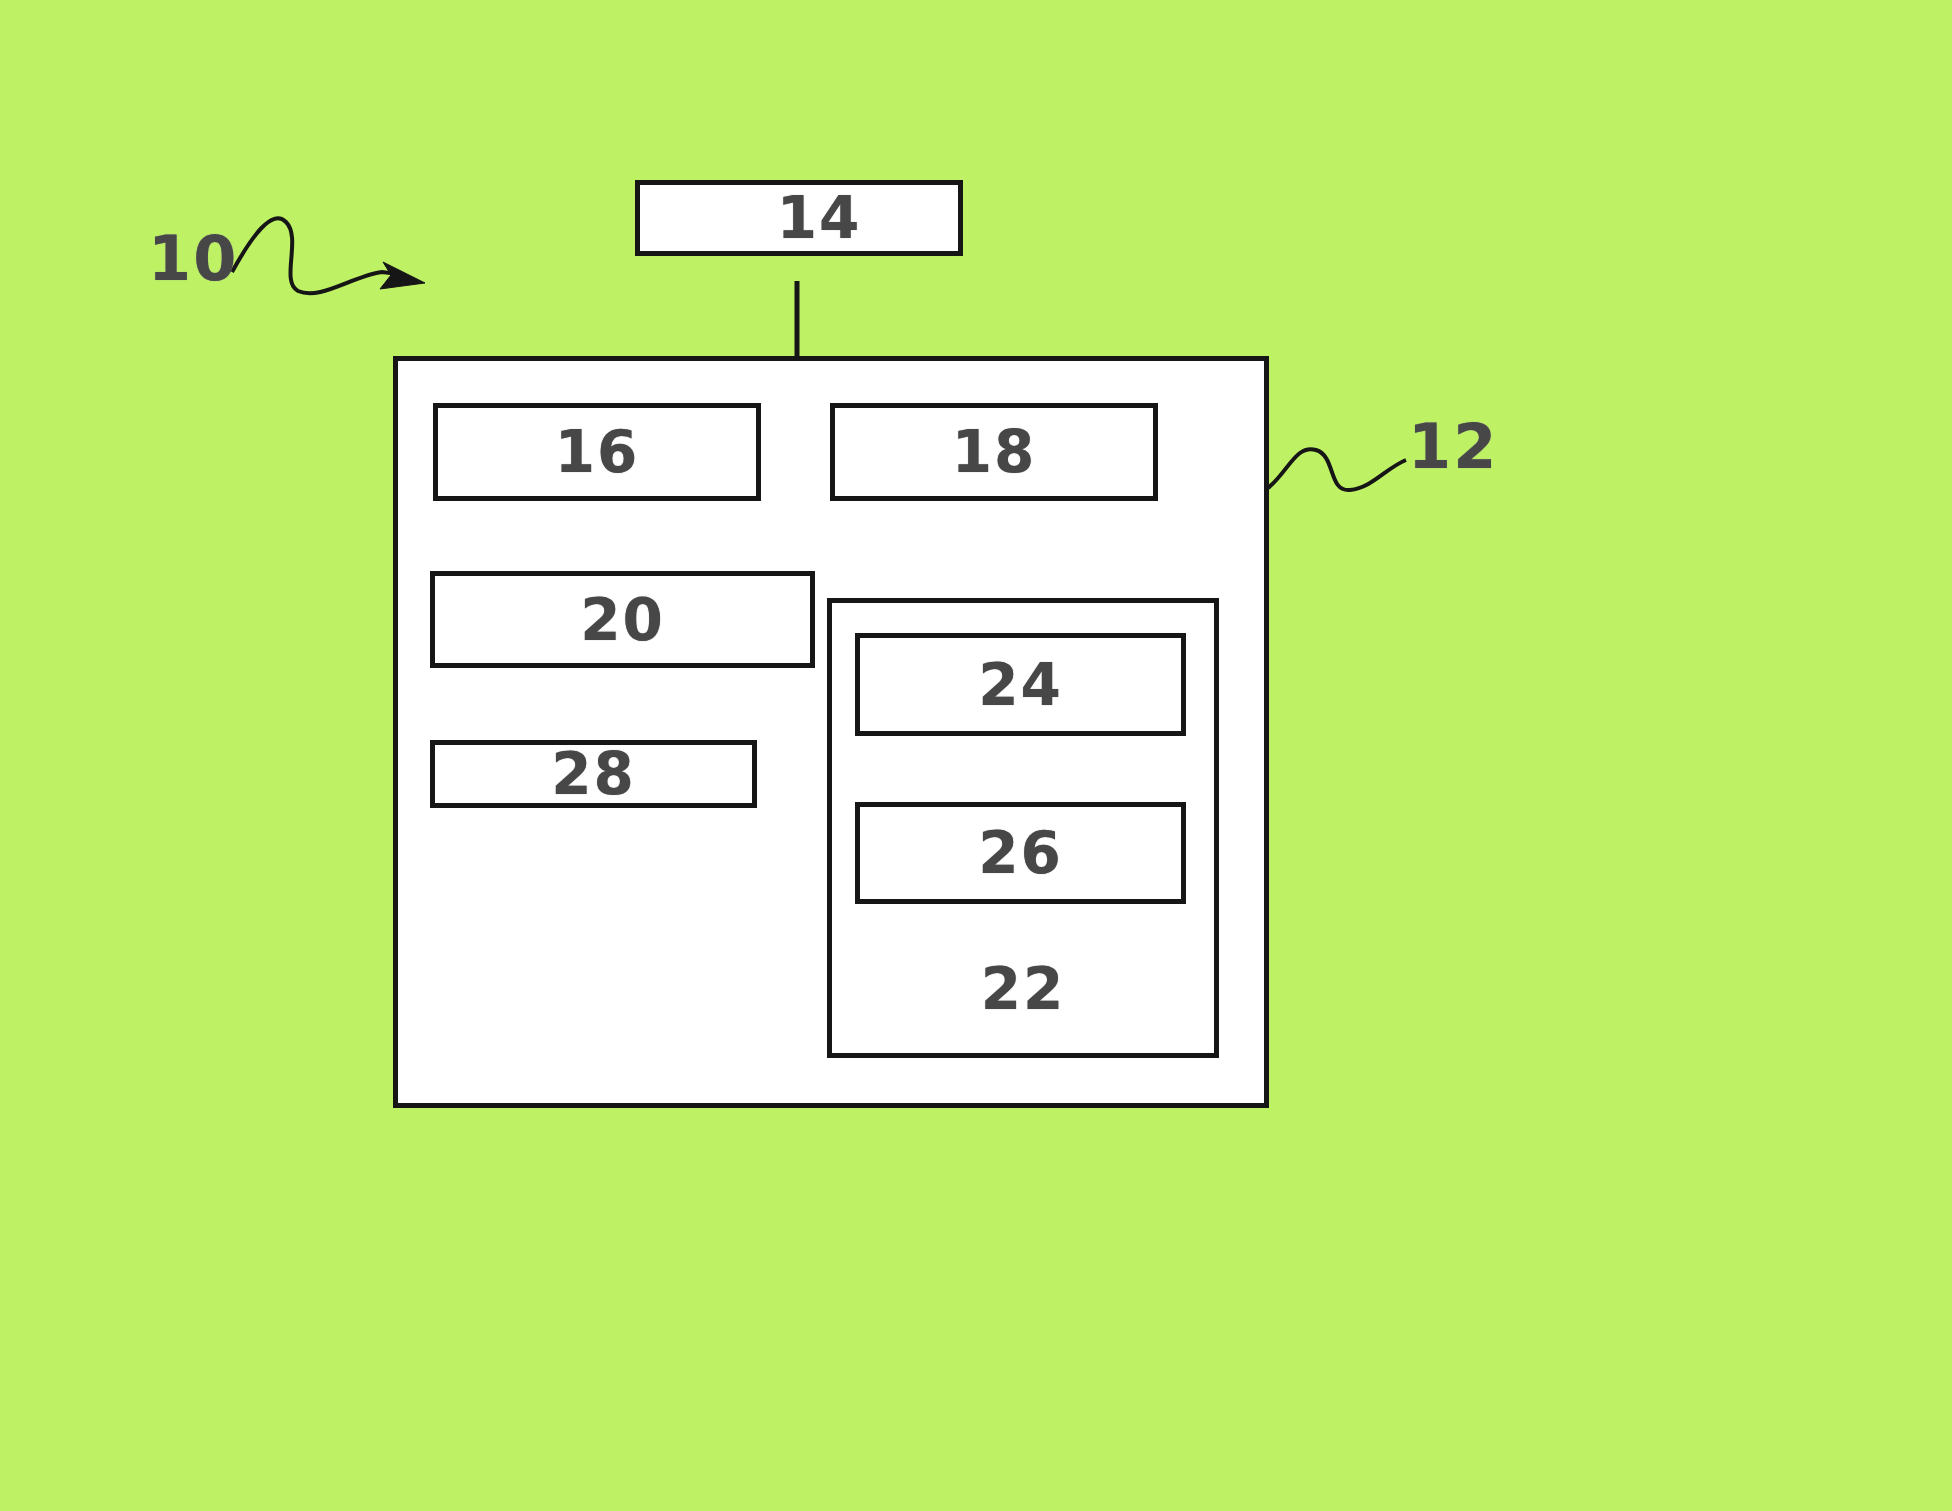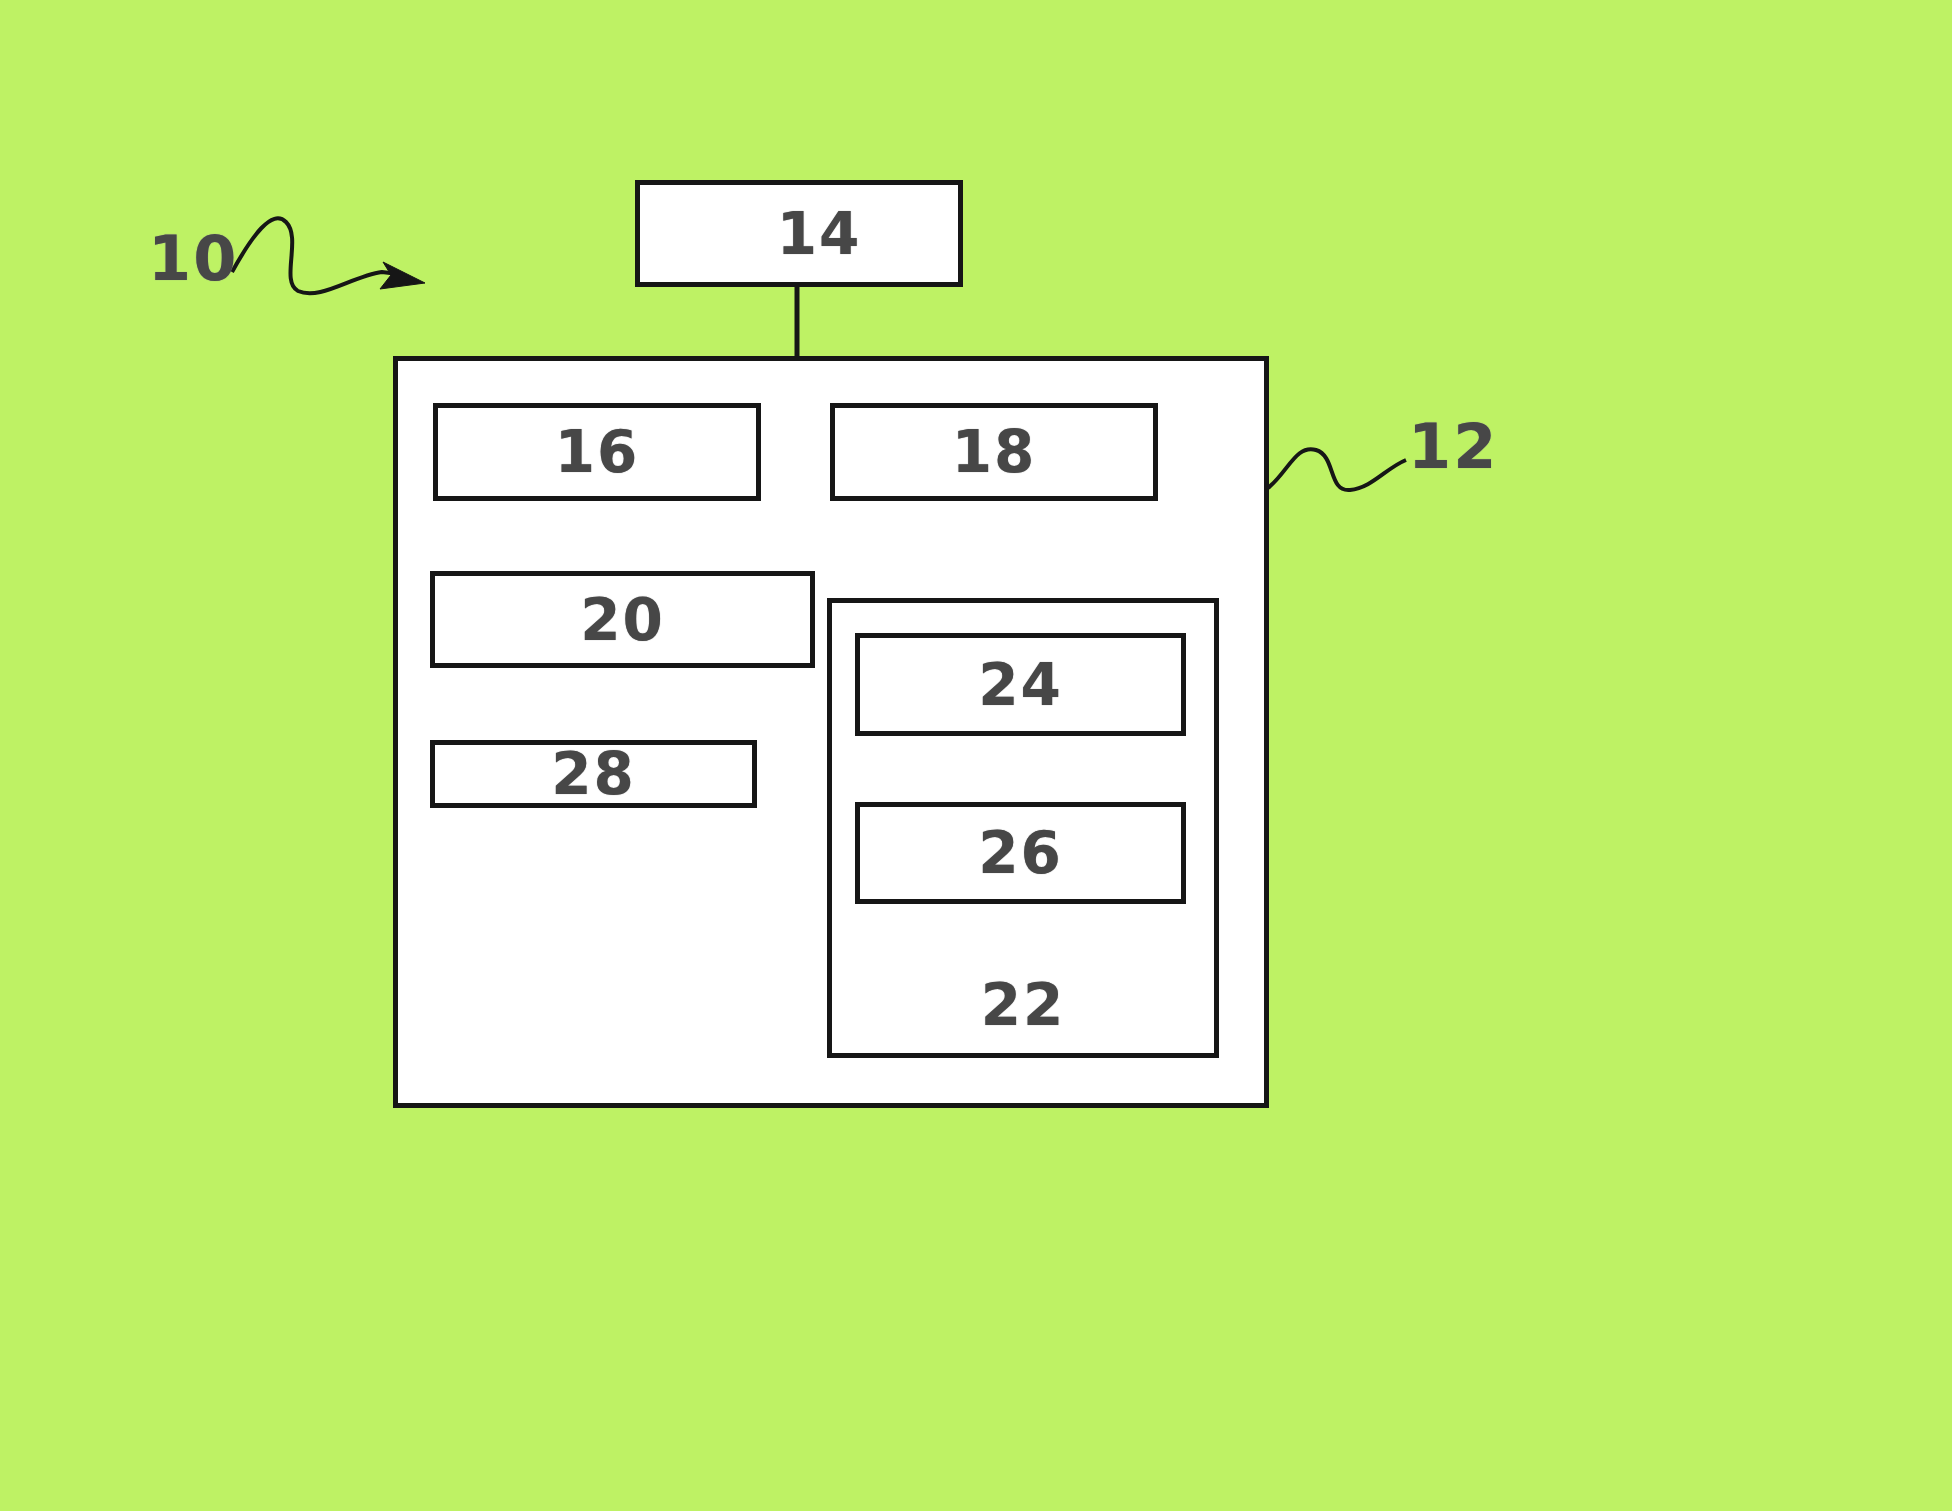--- a/index.html
+++ b/index.html
@@ -78,21 +78,21 @@
     <path d="M 232 272 C 252 236, 272 208, 286 222 C 302 238, 280 282, 298 291 C 320 301, 352 276, 382 272 L 398 274" stroke-width="4"></path>
     <polygon class="arrowhead" points="425,283 383,262 391,275 380,289"></polygon>
 
     <path d="M 1268 488 C 1288 472, 1296 444, 1316 450 C 1336 456, 1328 492, 1350 490 C 1372 488, 1386 468, 1406 460" stroke-width="4"></path>
   </svg>
 
   <div class="free-label" style="left:148px; top:222px; font-size:62px;">10</div>
 
   <div class="free-label" style="left:1408px; top:410px; font-size:62px;">12</div>
 
-  <div class="box" style="left:635px; top:180px; width:328px; height:107px;padding-left:40px;">
+  <div class="box" style="left:635px; top:180px; width:328px; height:76px;padding-left:40px;">
     <span class="box-label">14</span>
   </div>
 
   <div class="box container-box" style="left:393px; top:356px; width:876px; height:752px;"></div>
 
   <div class="box" style="left:433px; top:403px; width:328px; height:98px;">
     <span class="box-label">16</span>
   </div>
 
   <div class="box" style="left:830px; top:403px; width:328px; height:98px;">
@@ -102,21 +102,21 @@
   <div class="box" style="left:430px; top:571px; width:385px; height:97px;">
     <span class="box-label">20</span>
   </div>
 
   <div class="box" style="left:430px; top:740px; width:327px; height:68px;">
     <span class="box-label">28</span>
   </div>
 
 
   <div class="box container-box" style="left:827px; top:598px; width:392px; height:460px;">
-    <span class="inner-label" style="top:352px;margin-top:16px;">22</span>
+    <span class="inner-label" style="top:352px;">22</span>
   </div>
 
   <div class="box" style="left:855px; top:633px; width:331px; height:103px;">
     <span class="box-label">24</span>
   </div>
 
   <div class="box" style="left:855px; top:802px; width:331px; height:102px;">
     <span class="box-label">26</span>
   </div>
 

